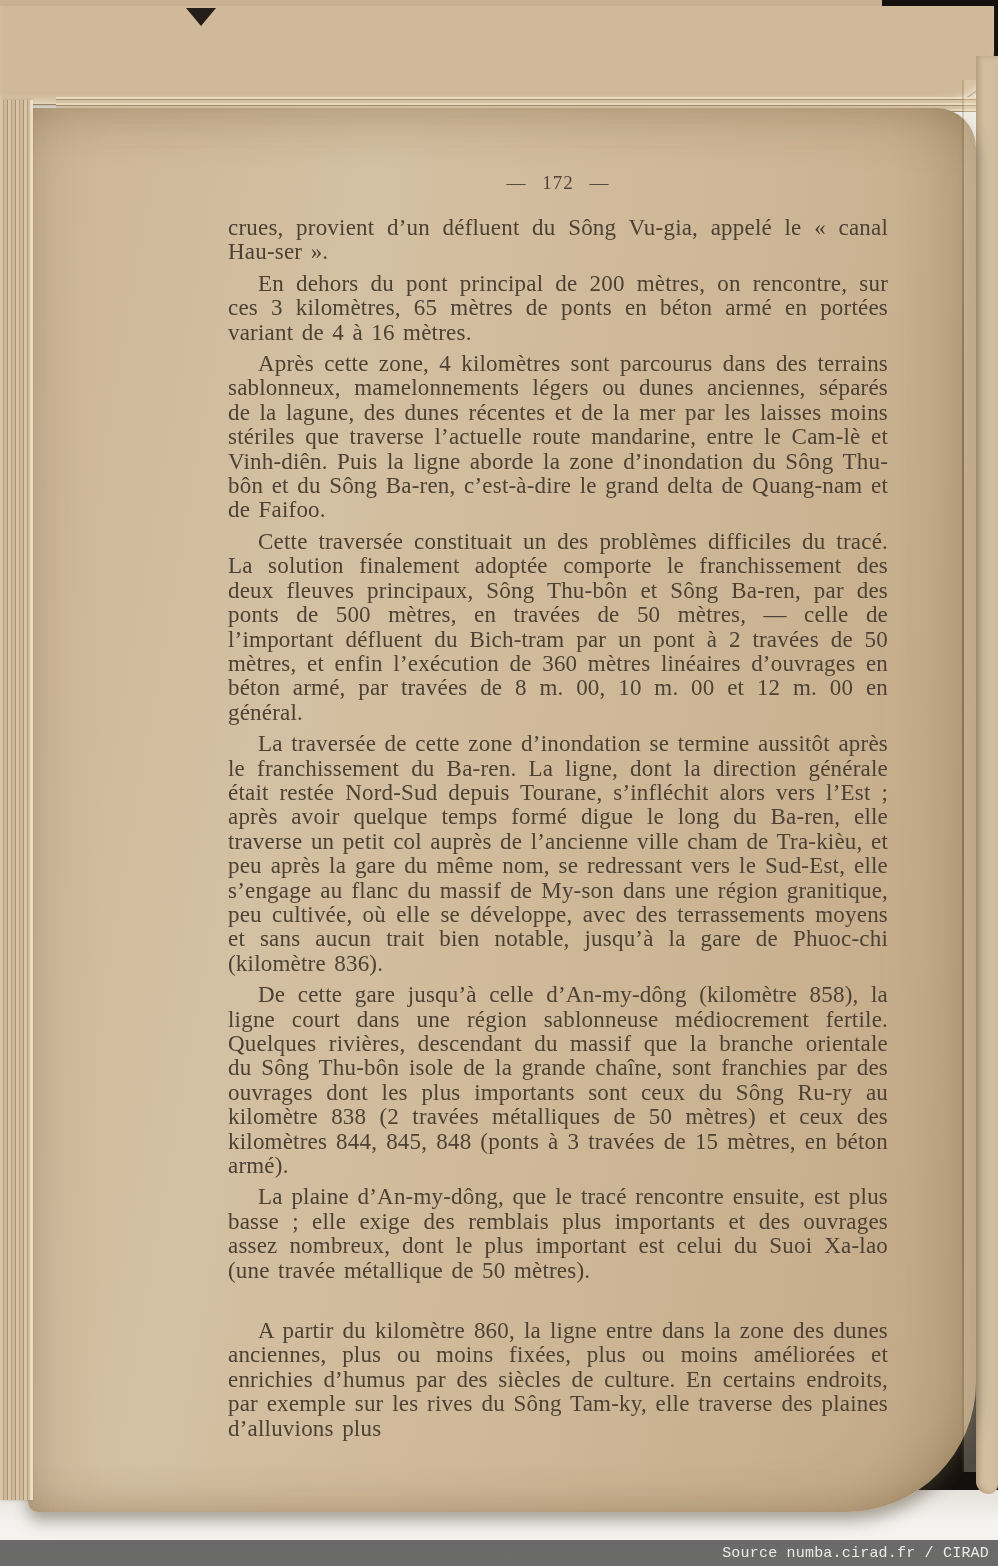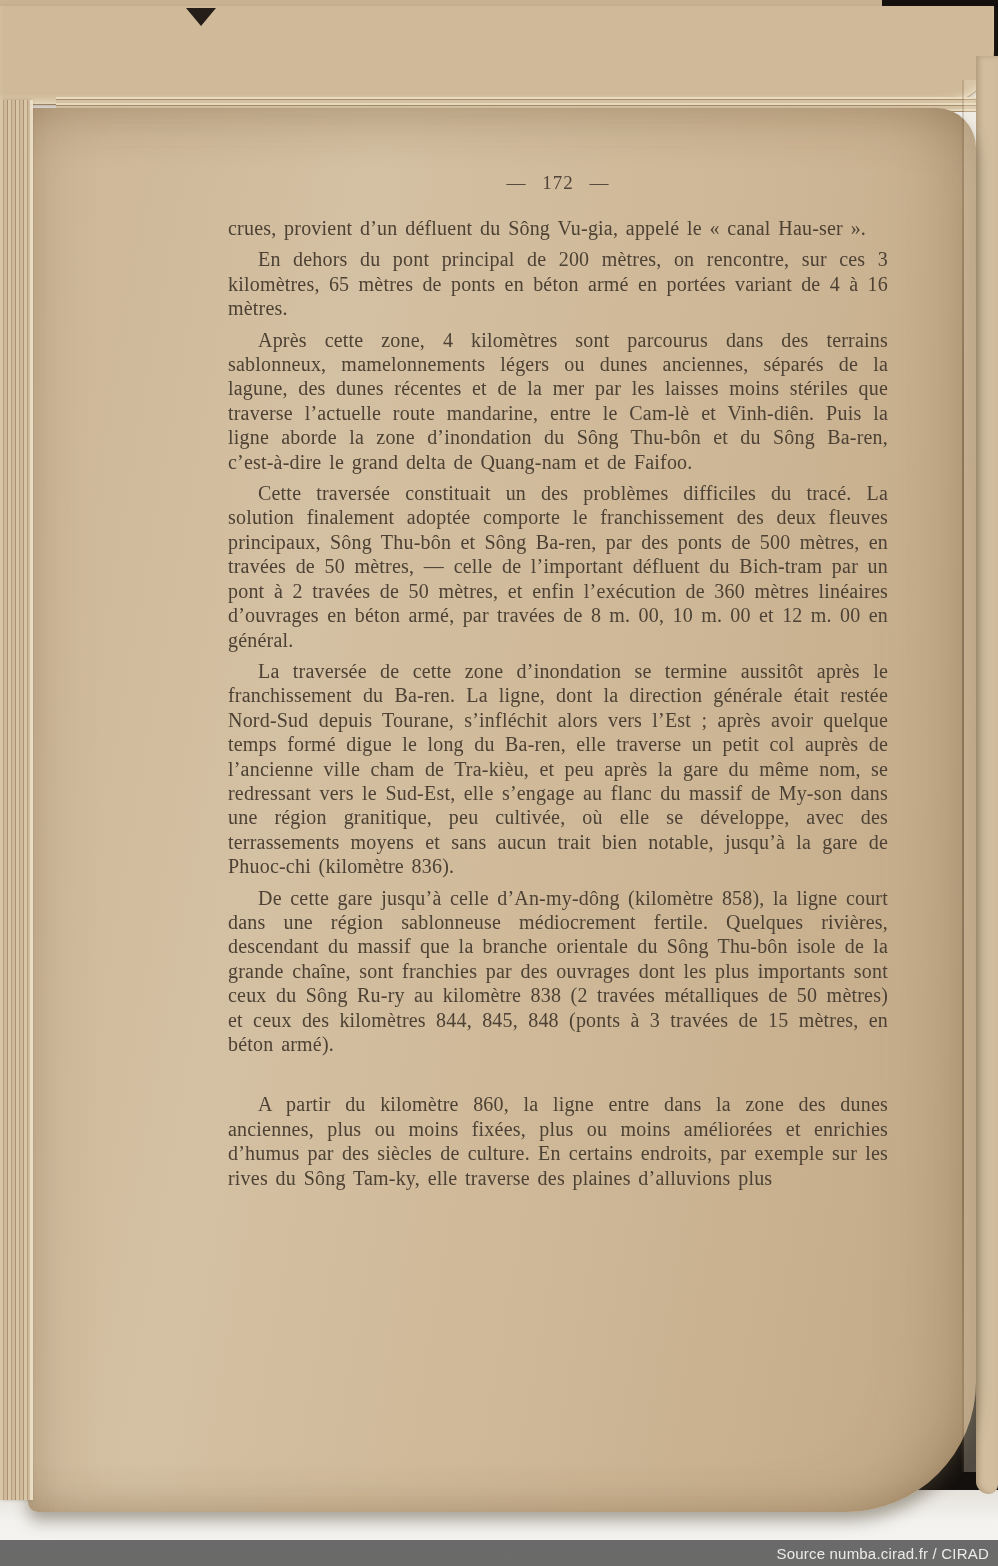--- a/index.html
+++ b/index.html
@@ -54,29 +54,29 @@
   
   .page-crease{position:absolute;left:962px;top:80px;width:2px;height:1392px;
     background:linear-gradient(180deg,rgba(120,96,70,.2),rgba(108,84,58,.55) 25%,rgba(108,84,58,.5) 80%,rgba(120,96,70,.15));}
   .page-crease::after{content:"";position:absolute;left:2px;top:0;width:12px;height:100%;
     background:rgba(240,228,202,.28);}
 
   
   .text-block{position:absolute;left:228px;top:172px;width:660px;color:#4c4134;}
   .page-header{font-size:19px;text-align:center;letter-spacing:1px;word-spacing:10px;
     margin:0 0 22px 0;color:#52463a;}
-  .text-block p{margin:0 0 7px 0;font-size:20px;line-height:24.4px;text-align:justify;
+  .text-block p{margin:0 0 7px 0;font-size:23px;line-height:24.4px;text-align:justify;
     text-indent:30px;word-spacing:2.5px;letter-spacing:.2px;}
   .text-block p.no-indent{text-indent:0;}
   .text-block p:last-child{margin-bottom:0;margin-top:36px;}
 
   
   .watermark-bar{position:absolute;left:0;bottom:0;width:998px;height:26px;
     background:rgba(80,80,80,.84);display:flex;align-items:center;justify-content:flex-end;}
-  .watermark-bar span{font-family:Liberation Sans, sans-serif;font-size:15px;color:#ecebe9;
+  .watermark-bar span{font-family:Liberation Mono, monospace;font-size:15px;color:#ecebe9;
     padding-right:9px;letter-spacing:.2px;}
 </style>
 </head>
 <body>
 
 <div class="scene">
 
   <div class="bg-dark-topright"></div>
   <div class="bg-dark-bottomright"></div>
   <div class="table-surface"></div>
@@ -94,20 +94,21 @@
   <div class="page-crease"></div>
 
   <div class="text-block">
     <div class="page-header">— 172 —</div>
     <p class="no-indent">crues, provient d’un défluent du Sông Vu-gia, appelé le « canal Hau-ser ».</p>
     <p>En dehors du pont principal de 200 mètres, on rencontre, sur ces 3 kilomètres, 65 mètres de ponts en béton armé en portées variant de 4 à 16 mètres.</p>
     <p>Après cette zone, 4 kilomètres sont parcourus dans des terrains sablonneux, mamelonnements légers ou dunes anciennes, séparés de la lagune, des dunes récentes et de la mer par les laisses moins stériles que traverse l’actuelle route mandarine, entre le Cam-lè et Vinh-diên. Puis la ligne aborde la zone d’inondation du Sông Thu-bôn et du Sông Ba-ren, c’est-à-dire le grand delta de Quang-nam et de Faifoo.</p>
     <p>Cette traversée constituait un des problèmes difficiles du tracé. La solution finalement adoptée comporte le franchissement des deux fleuves principaux, Sông Thu-bôn et Sông Ba-ren, par des ponts de 500 mètres, en travées de 50 mètres, — celle de l’important défluent du Bich-tram par un pont à 2 travées de 50 mètres, et enfin l’exécution de 360 mètres linéaires d’ouvrages en béton armé, par travées de 8 m. 00, 10 m. 00 et 12 m. 00 en général.</p>
     <p>La traversée de cette zone d’inondation se termine aussitôt après le franchissement du Ba-ren. La ligne, dont la direction générale était restée Nord-Sud depuis Tourane, s’infléchit alors vers l’Est ; après avoir quelque temps formé digue le long du Ba-ren, elle traverse un petit col auprès de l’ancienne ville cham de Tra-kièu, et peu après la gare du même nom, se redressant vers le Sud-Est, elle s’engage au flanc du massif de My-son dans une région granitique, peu cultivée, où elle se développe, avec des terrassements moyens et sans aucun trait bien notable, jusqu’à la gare de Phuoc-chi (kilomètre 836).</p>
     <p>De cette gare jusqu’à celle d’An-my-dông (kilomètre 858), la ligne court dans une région sablonneuse médiocrement fertile. Quelques rivières, descendant du massif que la branche orientale du Sông Thu-bôn isole de la grande chaîne, sont franchies par des ouvrages dont les plus importants sont ceux du Sông Ru-ry au kilomètre 838 (2 travées métalliques de 50 mètres) et ceux des kilomètres 844, 845, 848 (ponts à 3 travées de 15 mètres, en béton armé).</p>
+    <p>La plaine d’An-my-dông, que le tracé rencontre ensuite, est plus basse ; elle exige des remblais plus importants et des ouvrages assez nombreux, dont le plus important est celui du Suoi Xa-lao (une travée métallique de 50 mètres).</p>
     <p>A partir du kilomètre 860, la ligne entre dans la zone des dunes anciennes, plus ou moins fixées, plus ou moins améliorées et enrichies d’humus par des siècles de culture. En certains endroits, par exemple sur les rives du Sông Tam-ky, elle traverse des plaines d’alluvions plus</p>
   </div>
 
   <div class="watermark-bar">
     <span>Source numba.cirad.fr / CIRAD</span>
   </div>
 
 </div>
 
 </body></html>

